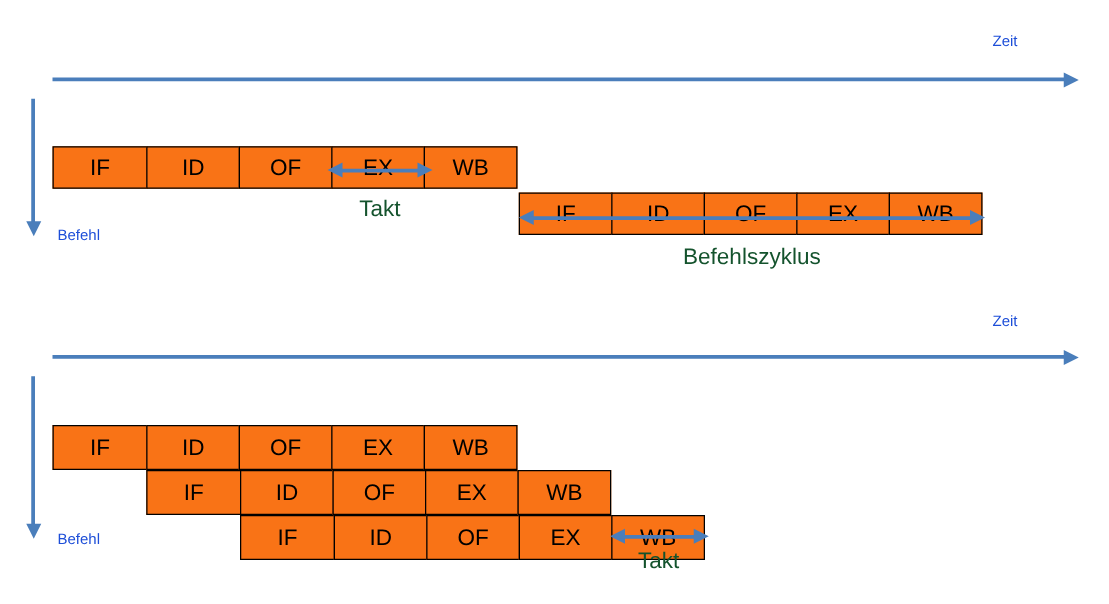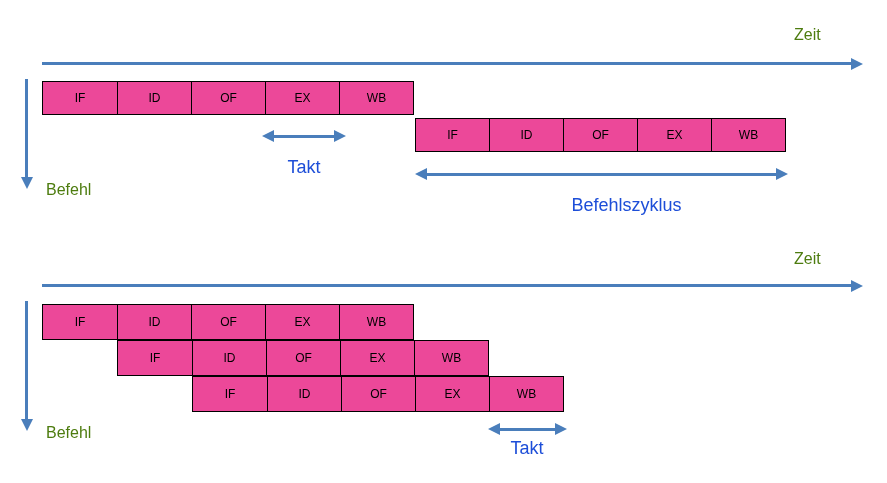--- a/index.html
+++ b/index.html
@@ -57,47 +57,48 @@
     width: 0;
     height: 0;
     border-left: 6px solid transparent;
     border-right: 6px solid transparent;
     border-top: 12px solid #4a7ebb;
   }
 
   
   .axis-label {
     position: absolute;
-    font-size: 16px;
-    color: #4d7c0f;
+    font-size: 12px;
+    color: #1d4ed8;
     white-space: nowrap;
   }
   .span-label {
     position: absolute;
     font-size: 18px;
-    color: #1d4ed8;
+    color: #14532d;
     white-space: nowrap;
     text-align: center;
   }
 
   
   .stage-row {
     position: absolute;
     display: flex;
   }
   .stage-cell {
     box-sizing: border-box;
     border: 1px solid #000000;
-    background: #ec4899;
-    font-size: 12px;
+    background: #f97316;
+    font-size: 18px;
     color: #000000;
     display: flex;
     align-items: center;
     justify-content: center;
     margin-left: -1px;
+    margin-top: 36px;
   }
   .stage-cell:first-child { margin-left: 0; }
 </style>
 </head>
 <body>
 
 <div id="canvas">
 
 
   <div class="axis-label" style="left:794px; top:26px;">Zeit</div>
@@ -126,21 +127,21 @@
   </div>
 
   <div class="h-arrow-head-left" style="left:262px; top:130px;"></div>
   <div class="h-arrow-line" style="left:270px; top:134.5px; width:68px;"></div>
   <div class="h-arrow-head-right" style="left:334px; top:130px;"></div>
   <div class="span-label" style="left:262px; top:157px; width:84px;">Takt</div>
 
   <div class="h-arrow-head-left" style="left:415px; top:168px;"></div>
   <div class="h-arrow-line" style="left:423px; top:172.5px; width:357px;"></div>
   <div class="h-arrow-head-right" style="left:776px; top:168px;"></div>
-  <div class="span-label" style="left:440px; top:195px; width:373px;">Befehlszyklus</div>
+  <div class="span-label" style="left:415px; top:195px; width:373px;">Befehlszyklus</div>
 
 
   <div class="axis-label" style="left:794px; top:250px;">Zeit</div>
 
   <div class="h-arrow-line" style="left:42px; top:284px; width:812px;"></div>
   <div class="h-arrow-head-right" style="left:851px; top:279.5px;"></div>
 
   <div class="v-arrow-line" style="left:25px; top:301px; height:120px;"></div>
   <div class="v-arrow-head-down" style="left:20.5px; top:419px;"></div>
   <div class="axis-label" style="left:46px; top:424px;">Befehl</div>

